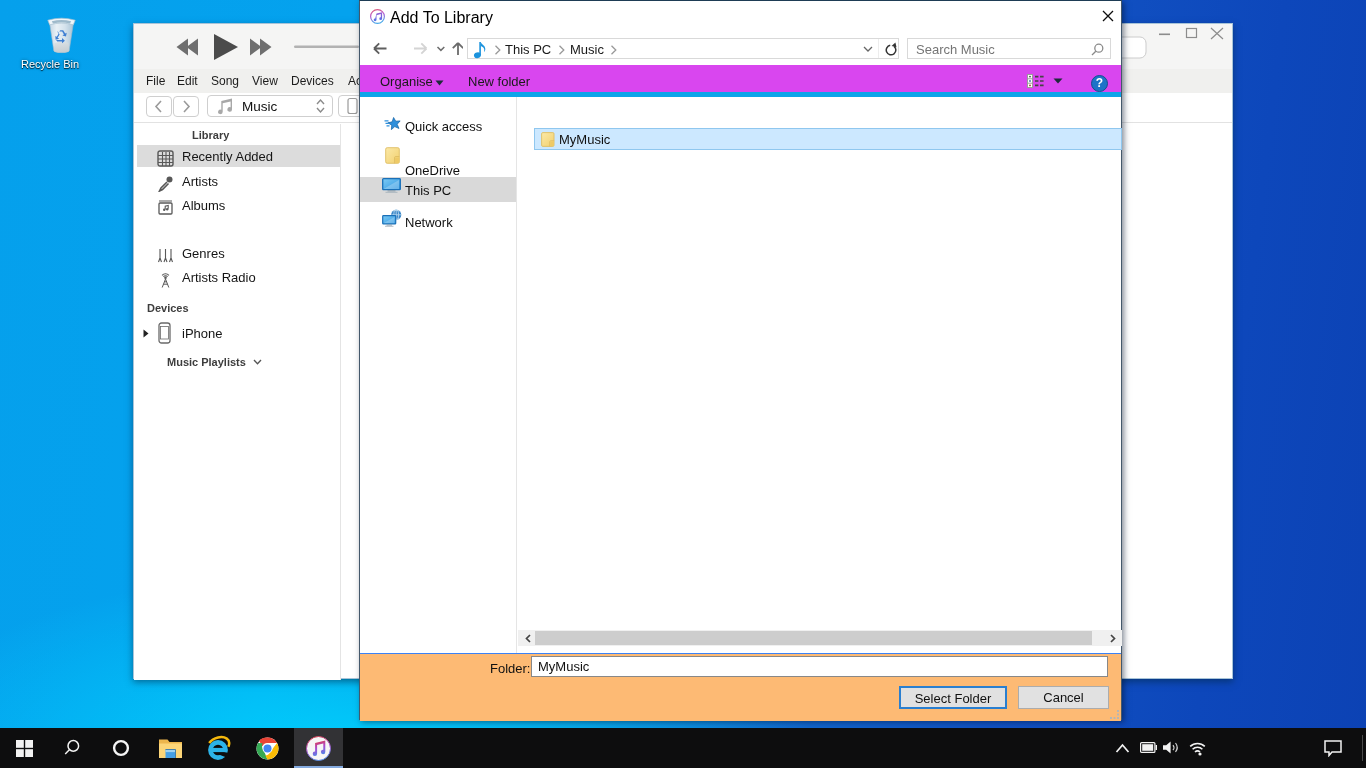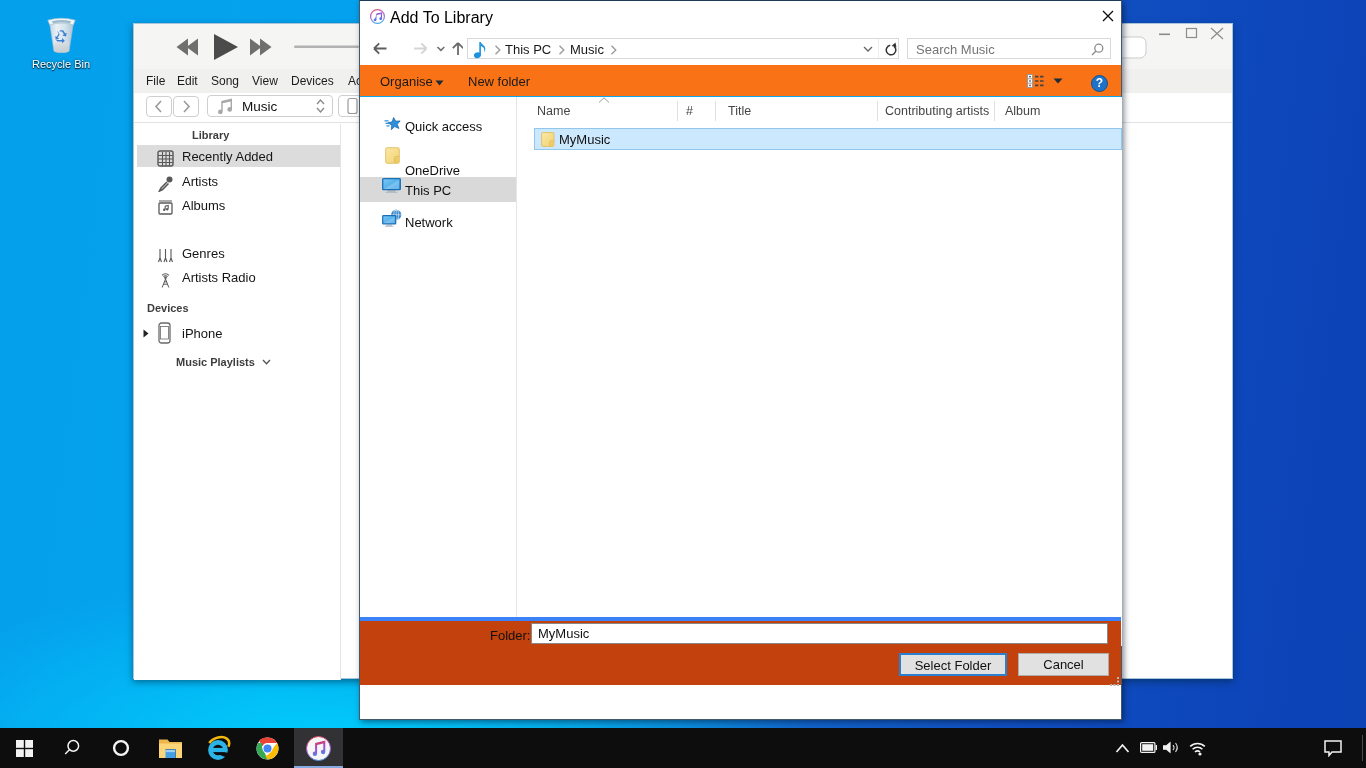--- a/index.html
+++ b/index.html
@@ -8,21 +8,21 @@
   font-family:"Liberation Sans", sans-serif;
   position:relative;
   background:
     radial-gradient(ellipse 640px 260px at 345px 762px, rgba(0,215,255,.9), rgba(0,215,255,0) 74%),
     linear-gradient(97deg, #05a0ec 0%, #04a2ee 24%, #0a86d9 45%, #1166cc 60%, #1151c2 74%, #0d47bb 88%, #0c42b4 100%);
 }
 .abs { position:absolute; }
 svg { display:block; }
 
 
-#rbin { left:21px; top:14px; width:80px; text-align:center; color:#fff; font-size:11px; }
+#rbin { left:21px; top:14px; width:80px; text-align:left; color:#fff; font-size:11px; }
 #rbin .lbl { margin-top:3px; text-shadow:0 1px 1px rgba(0,0,0,.85), 0 0 3px rgba(0,0,0,.5); }
 
 
 #itunes { left:133px; top:23px; width:1100px; height:656px; background:#fff;
   box-shadow:0 3px 7px rgba(0,40,70,.55); border:1px solid #a8c4d8; }
 #it-chrome { position:absolute; left:0; top:0; width:100%; height:45px; background:#f5f5f4; }
 #it-menu { position:absolute; left:0; top:45px; width:100%; height:24px; background:#f0f0ee;
   font-size:12px; color:#1c1c1c; }
 #it-menu span { position:absolute; top:5px; }
 #it-nav { position:absolute; left:0; top:69px; width:100%; height:30px; background:#fff;
@@ -34,33 +34,33 @@
 .it-row .txt { position:absolute; left:45px; top:2.5px; }
 .it-row svg { position:absolute; left:20px; top:4.5px; }
 .navbtn { position:absolute; border:1px solid #cfcfcf; border-radius:4px; background:#fff; }
 
 
 #dlg { left:359px; top:0; width:763px; height:720px; background:#fff;
   border:1px solid #44586b; border-top:1px solid #1e3c55; box-shadow:2px 2px 6px rgba(0,15,40,.5); font-size:13px; }
 #dlg-title { position:absolute; left:0; top:0; width:100%; height:30px; background:#fff; }
 #dlg-tools { position:absolute; left:0; top:30px; width:100%; height:34px; background:#fff; }
 .bar { position:absolute; border:1px solid #d9d9d9; background:#fff; height:21px; }
-#dlg-cmd { position:absolute; left:0; top:64px; width:100%; height:32px; background:#f97316;
-  border-bottom:1px solid #0ea5e9; color:#1a1a1a; }
+#dlg-cmd { position:absolute; left:0; top:64px; width:100%; height:32px; background:#d946ef;
+  border-bottom:5px solid #0ea5e9; color:#1a1a1a; }
 #dlg-side { position:absolute; left:0; top:96px; width:157px; height:556px; background:#fff;
   border-right:1px solid #e5e5e5; }
 #dlg-files { position:absolute; left:158px; top:96px; width:604px; height:534px; background:#fff; }
 .colsep { position:absolute; top:4px; height:20px; width:1px; background:#e0e0e0; }
 .hdrtxt { position:absolute; top:7px; color:#454545; font-size:12.5px; }
 #selrow { position:absolute; left:174px; top:127px; width:588px; height:22px;
   background:#cce8ff; border:1px solid #8fc7ef; }
 #hscroll { position:absolute; left:158px; top:629px; width:604px; height:16px; background:#f0f0f0; }
 #hthumb { position:absolute; left:17px; top:1px; width:557px; height:14px; background:#cdcdcd; }
-#dlg-foot { position:absolute; left:0; top:616px; width:100%; height:68px; background:#c2410c;
-  border-top:4px solid #3b82f6; }
+#dlg-foot { position:absolute; left:0; top:652px; width:100%; height:68px; background:#fdba74;
+  border-top:1px solid #3b82f6; }
 .btn { position:absolute; background:#e1e1e1; text-align:center; font-size:13px; color:#111; }
 
 
 #tbar { left:0; top:728px; width:1366px; height:40px; background:#0d0d0e; }
 .ticon { position:absolute; top:0; width:48px; height:40px; display:flex; align-items:center; justify-content:center; }
 </style>
 </head>
 <body>
 
 <div id="rbin" class="abs">
@@ -187,21 +187,21 @@
     <div class="it-row" style="top:198px;">
       <svg style="left:21px; top:0;" width="13" height="22" viewBox="0 0 13 22">
           <rect x="1" y="1" width="11" height="20" rx="2.5" fill="none" stroke="#6a6a6a" stroke-width="1.3"></rect>
           <rect x="2.5" y="4.5" width="8" height="12.5" fill="none" stroke="#6a6a6a" stroke-width="0.8"></rect>
         </svg>
       <span class="txt">iPhone</span>
       <svg style="left:6px; top:7px;" width="6" height="9" viewBox="0 0 6 9">
           <path d="M0.5 0.5 L5.5 4.5 L0.5 8.5 Z" fill="#222"></path>
         </svg>
     </div>
-    <div class="it-hdr" style="left:22px; top:232px;padding-left:20px;">Music Playlists
+    <div class="it-hdr" style="left:13px; top:232px;padding-left:20px;">Music Playlists
       <svg style="display:inline-block; vertical-align:1px; margin-left:4px;" width="9" height="6" viewBox="0 0 9 6">
           <path d="M1 1 L4.5 4.8 L8 1" stroke="#555" stroke-width="1.3" fill="none"></path>
         </svg>
     </div>
   </div>
 </div>
 
 <div id="dlg" class="abs">
   <div id="dlg-title">
     <svg style="position:absolute; left:10px; top:8px;" width="15" height="15" viewBox="0 0 15 15">
@@ -321,34 +321,20 @@
     <svg style="position:absolute; left:22px; top:112px;" width="20" height="18" viewBox="0 0 20 18">
       <circle cx="14.2" cy="5.8" r="5.1" fill="#3a87c8"></circle>
       <path d="M9.3 5.8 h9.8 M14.2 0.9 v9.8 M11 2 a6.5 6.5 0 0 1 6.4 0 M11 9.6 a6.5 6.5 0 0 0 6.4 0" stroke="#bfdcf0" stroke-width="0.8" fill="none"></path>
       <ellipse cx="14.2" cy="5.8" rx="2.4" ry="4.9" fill="none" stroke="#bfdcf0" stroke-width="0.8"></ellipse>
       <rect x="0.7" y="6.7" width="13" height="8.2" rx="0.7" fill="url(#scr)" stroke="#1a70b8" stroke-width="1.2"></rect>
       <path d="M1.5 14.2 L12.5 8 v6.2 Z" fill="#ffffff" opacity="0.25"></path>
       <rect x="4.5" y="15.6" width="5.5" height="0.9" fill="#8195a5"></rect>
       <rect x="3" y="16.8" width="8.5" height="0.9" fill="#aab6bf"></rect>
     </svg>
     <span style="position:absolute; left:45px; top:118px; color:#111;">Network</span>
-  </div>
-  <div id="dlg-files">
-    <span class="hdrtxt" style="left:19px;">Name</span>
-    <svg style="position:absolute; left:80px; top:0;" width="12" height="6" viewBox="0 0 12 6">
-        <path d="M1 5.5 L6 0.8 L11 5.5" fill="#fff" stroke="#9a9a9a" stroke-width="1"></path>
-      </svg>
-    <div class="colsep" style="left:159px;"></div>
-    <span class="hdrtxt" style="left:168px;">#</span>
-    <div class="colsep" style="left:197px;"></div>
-    <span class="hdrtxt" style="left:210px;">Title</span>
-    <div class="colsep" style="left:359px;"></div>
-    <span class="hdrtxt" style="left:367px;">Contributing artists</span>
-    <div class="colsep" style="left:476px;"></div>
-    <span class="hdrtxt" style="left:487px;">Album</span>
   </div>
   <div id="selrow">
     <svg style="position:absolute; left:6px; top:3px;" width="14" height="15" viewBox="0 0 14 15">
       <rect x="0.6" y="0.6" width="12.4" height="13.8" rx="1.2" fill="url(#odf)" stroke="#dfbd62" stroke-width="0.9"></rect>
       <path d="M8.7 14.2 V10 a1.3 1.3 0 0 1 1.3-1.3 h3.1" fill="none" stroke="#dfbd62" stroke-width="0.8"></path>
       <path d="M9.2 14 v-3.8 a0.9 0.9 0 0 1 0.9-0.9 h2.9 V14 Z" fill="#eeca67"></path>
     </svg>
     <span style="position:absolute; left:24px; top:3px; color:#111;">MyMusic</span>
   </div>
   <div id="hscroll">

